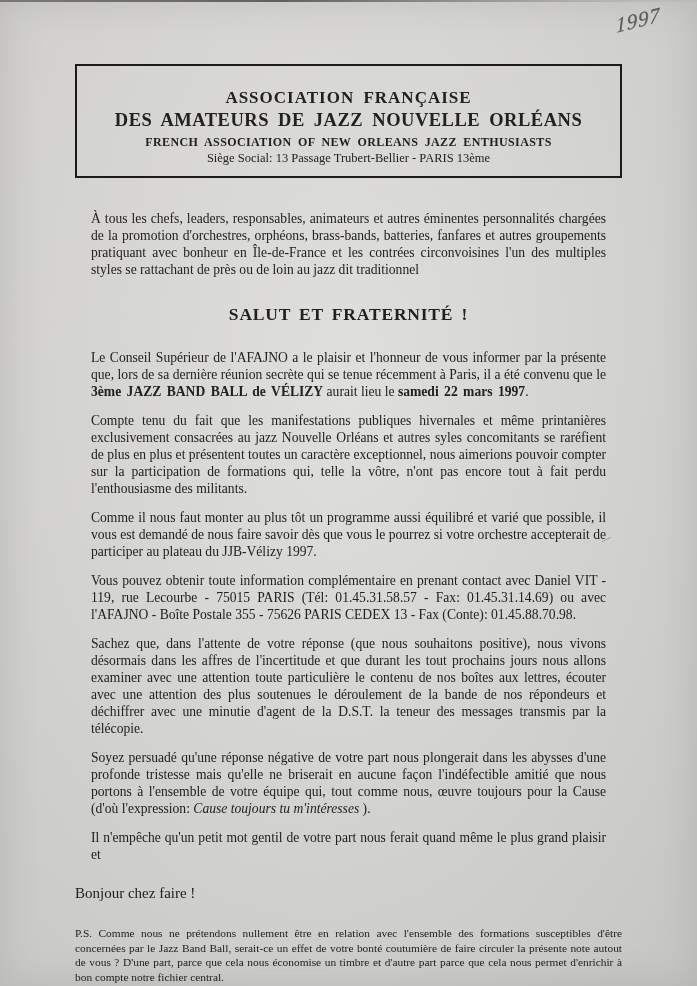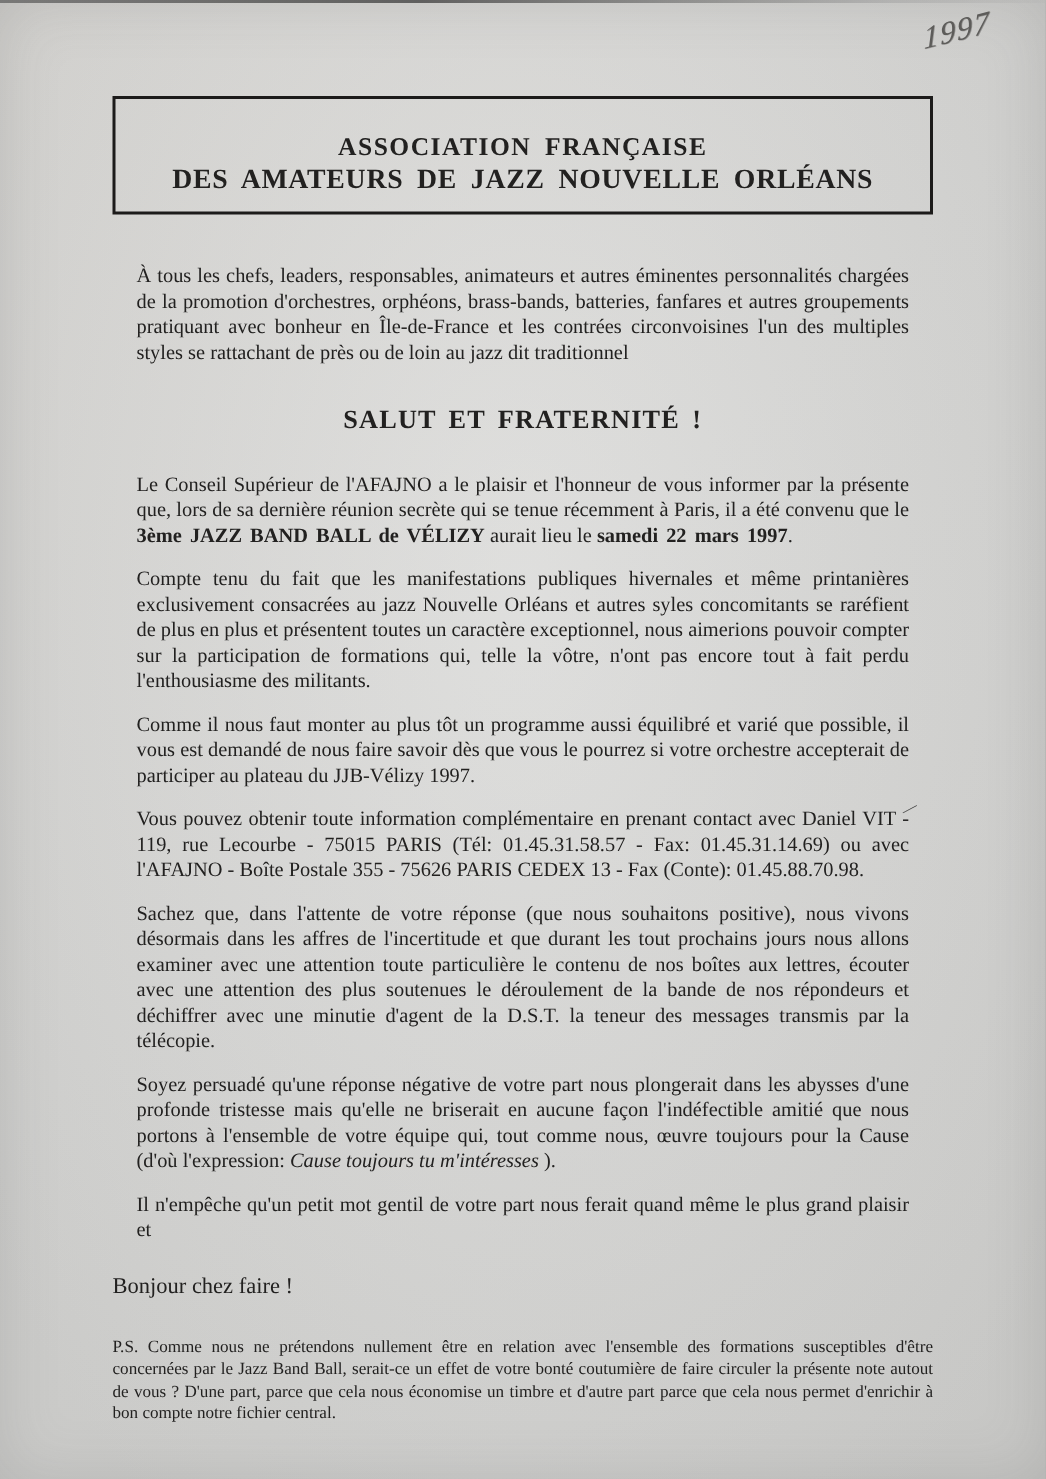--- a/index.html
+++ b/index.html
@@ -107,20 +107,22 @@
 
   <div class="scan-edge-top"></div>
 
   <div class="handwritten-note">1997</div>
 
   <div class="content">
 
     <div class="letterhead">
       <div class="lh-fr-1">ASSOCIATION FRANÇAISE</div>
       <div class="lh-fr-2">DES AMATEURS DE JAZZ NOUVELLE ORLÉANS</div>
+      <div class="lh-en">FRENCH ASSOCIATION OF NEW ORLEANS JAZZ ENTHUSIASTS</div>
+      <div class="lh-hq">Siège Social: 13 Passage Trubert-Bellier - PARIS 13ème</div>
     </div>
 
     <p class="para addressee">À  tous les chefs, leaders, responsables, animateurs et autres éminentes personnalités chargées de la promotion d'orchestres, orphéons, brass-bands, batteries, fanfares et autres groupements pratiquant avec bonheur en Île-de-France et les contrées circonvoisines l'un des multiples styles se rattachant de près ou de loin au jazz dit traditionnel</p>
 
     <div class="headline">SALUT ET FRATERNITÉ !</div>
 
     <p class="para"><span>Le Conseil Supérieur de l'AFAJNO a le plaisir et l'honneur de vous informer par la présente que, lors de sa dernière réunion secrète qui se tenue récemment à Paris, il a été convenu que le </span><span class="bold-run">3ème JAZZ BAND BALL de VÉLIZY</span><span> aurait lieu le </span><span class="bold-run">samedi 22 mars 1997</span><span>.</span></p>
 
     <p class="para">Compte tenu du fait que les manifestations publiques hivernales et même printanières exclusivement  consacrées au jazz Nouvelle Orléans et autres syles concomitants se raréfient de plus en plus et présentent toutes un caractère exceptionnel, nous aimerions pouvoir compter sur la participation de formations qui, telle la vôtre, n'ont pas encore tout à fait perdu l'enthousiasme des militants.</p>
 

